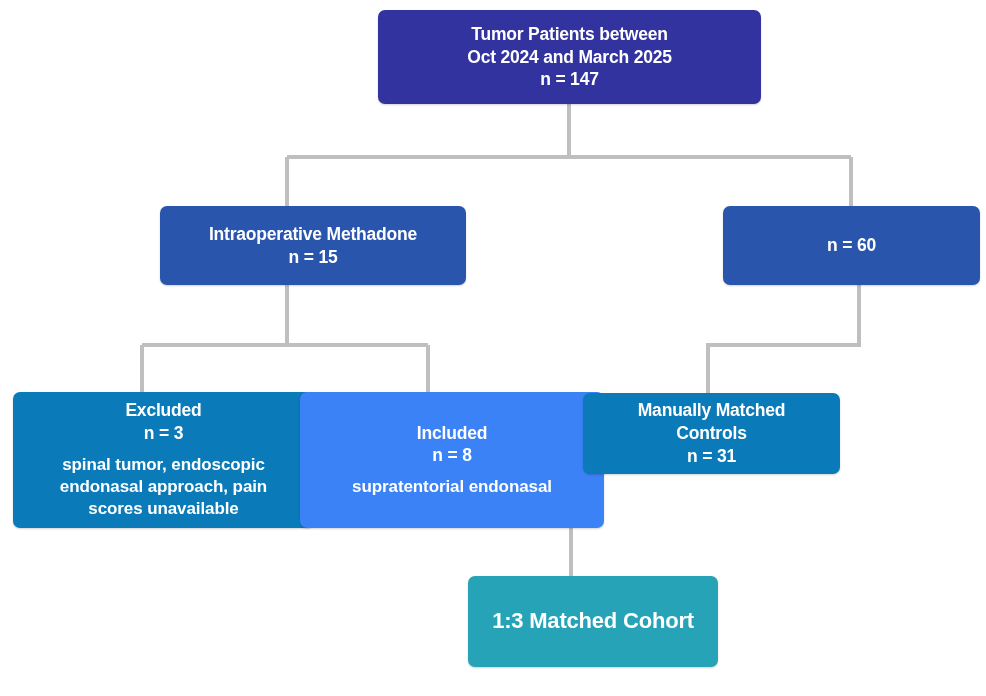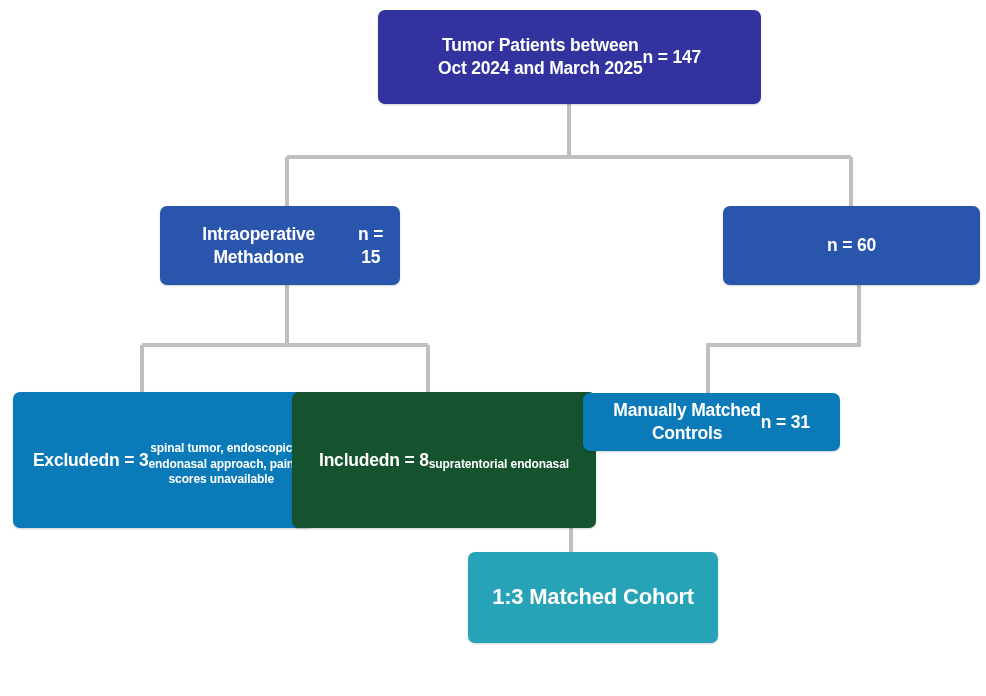--- a/index.html
+++ b/index.html
@@ -24,21 +24,21 @@
     top: 0;
     width: 986px;
     height: 696px;
     pointer-events: none;
   }
   .node {
     position: absolute;
     box-sizing: border-box;
     border-radius: 7px;
     display: flex;
-    flex-direction: row;
+    flex-direction: column;
     align-items: center;
     justify-content: center;
     text-align: center;
     color: #ffffff;
     box-shadow: 0 1px 2px rgba(0,0,0,0.18);
     padding: 16px 8px;
   }
   .node .line-main {
     font-weight: bold;
     font-size: 17.5px;
@@ -47,35 +47,35 @@
     white-space: pre-line;
   }
   .node .line-count {
     font-weight: bold;
     font-size: 17.5px;
     line-height: 1.30;
     letter-spacing: -0.2px;
   }
   .node .line-note {
     font-weight: bold;
-    font-size: 12px;
+    font-size: 17px;
     line-height: 1.32;
     letter-spacing: -0.1px;
     margin-top: 9px;
     white-space: pre-line;
   }
 
   
   #node-cohort-total   { left: 378px; top: 10px;  width: 383px; height: 94px;  background: #3333a0; }
-  #node-methadone-yes  { left: 160px; top: 206px; width: 240px; height: 79px;  background: #2a55ad; }
+  #node-methadone-yes  { left: 160px; top: 206px; width: 306px; height: 79px;  background: #2a55ad; }
   #node-methadone-no   { left: 723px; top: 206px; width: 257px; height: 79px;  background: #2a55ad; }
   #node-excluded       { left: 13px;  top: 392px; width: 301px; height: 136px; background: #0b7ab8; }
-  #node-included       { left: 292px; top: 392px; width: 304px; height: 136px; background: #14532d; }
-  #node-matched-controls { left: 583px; top: 393px; width: 257px; height: 58px; background: #0b7ab8; }
-  #node-final-cohort   { left: 468px; top: 552px; width: 250px; height: 91px;  background: #27a3b8; }
+  #node-included       { left: 300px; top: 392px; width: 304px; height: 136px; background: #3b82f6; }
+  #node-matched-controls { left: 583px; top: 393px; width: 257px; height: 81px; background: #0b7ab8; }
+  #node-final-cohort   { left: 468px; top: 576px; width: 250px; height: 91px;  background: #27a3b8; }
   #node-final-cohort .line-main { font-size: 22px; }
 </style>
 </head>
 <body>
 
 <div id="flow-canvas">
 
   <svg class="connector-layer" viewBox="0 0 986 696" width="986" height="696" xmlns="http://www.w3.org/2000/svg">
     <g fill="none" stroke="#bfbfbf" stroke-width="4" stroke-linecap="butt">
 

